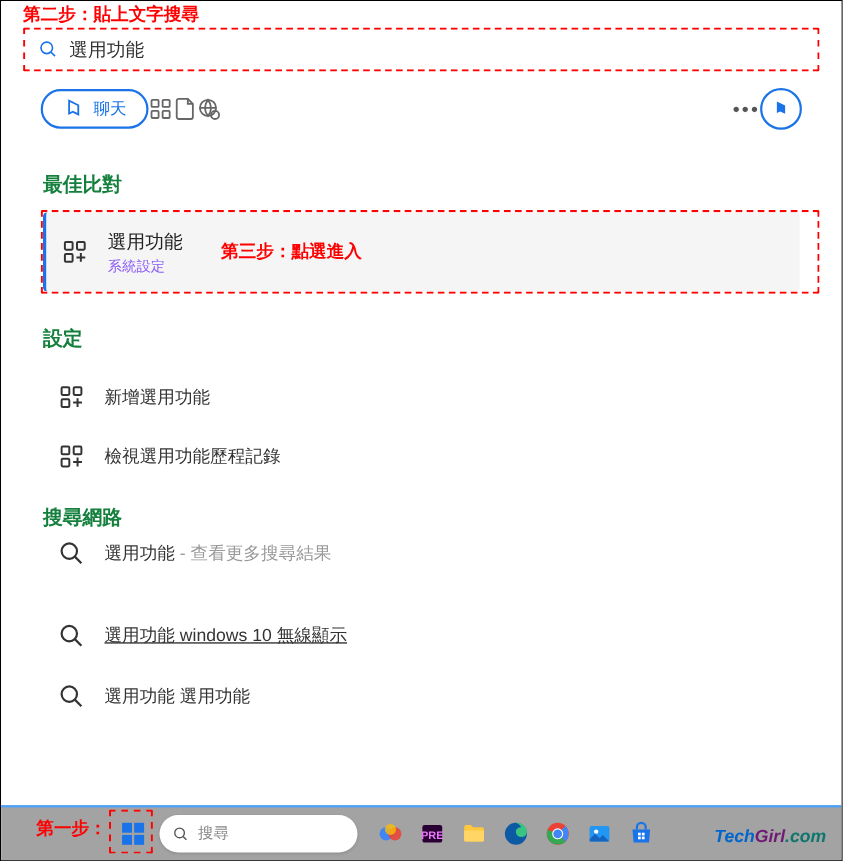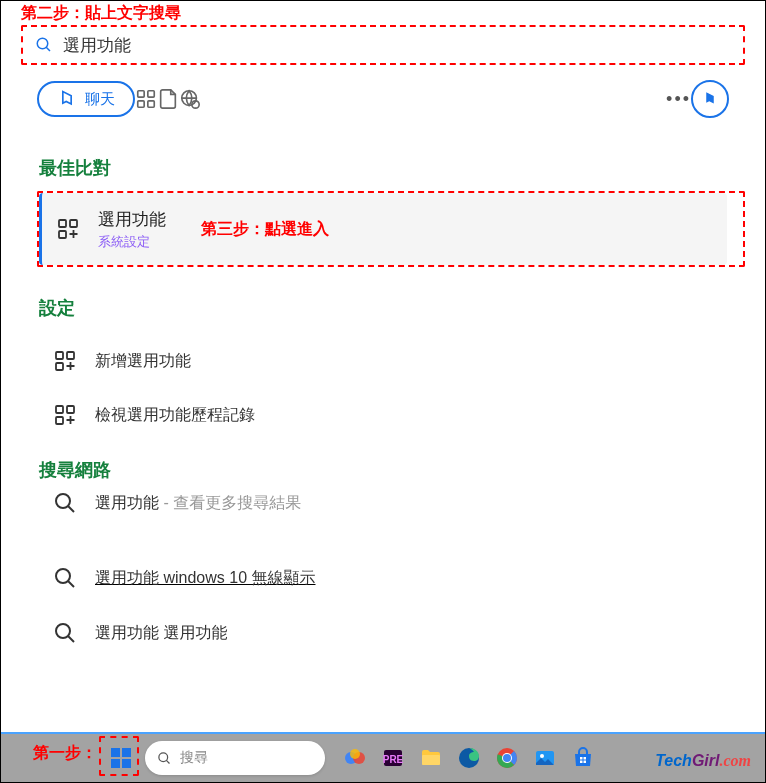--- a/index.html
+++ b/index.html
@@ -54,21 +54,21 @@
 .start-btn { width: 36px; height: 36px; display: flex; align-items: center; justify-content: center; }
 .tb-search { display: flex; align-items: center; background: #fff; border-radius: 18px; height: 34px; width: 180px; padding: 0 12px; margin-left: 6px; box-shadow: 0 1px 3px rgba(0,0,0,0.15); }
 .tb-search svg { width: 15px; height: 15px; margin-right: 8px; color: #555; }
 .tb-search .ph { color: #888; font-size: 14px; }
 .tb-icons { display: flex; align-items: center; gap: 8px; margin-left: 12px; }
 .tb-ico { width: 30px; height: 30px; display: flex; align-items: center; justify-content: flex-end; border-radius: 4px; }
 
 .watermark { position: absolute; bottom: 12px; right: 14px; font-size: 16px; font-weight: bold; font-style: italic; z-index: 60; }
 .watermark .t1 { color: #0066cc; }
 .watermark .t2 { color: #701a75; margin-top: 40px; }
-.watermark .t3 { color: #ef4444; font-family: Liberation Serif, serif; }
+.watermark .t3 { color: #0f766e; }
 </style>
 </head>
 <body>
 
 <div class="main-panel">
 
   <div class="annotation ann1">第二步：貼上文字搜尋</div>
   <div class="dashed-box dash-search"></div>
 
   <div class="search-bar">

